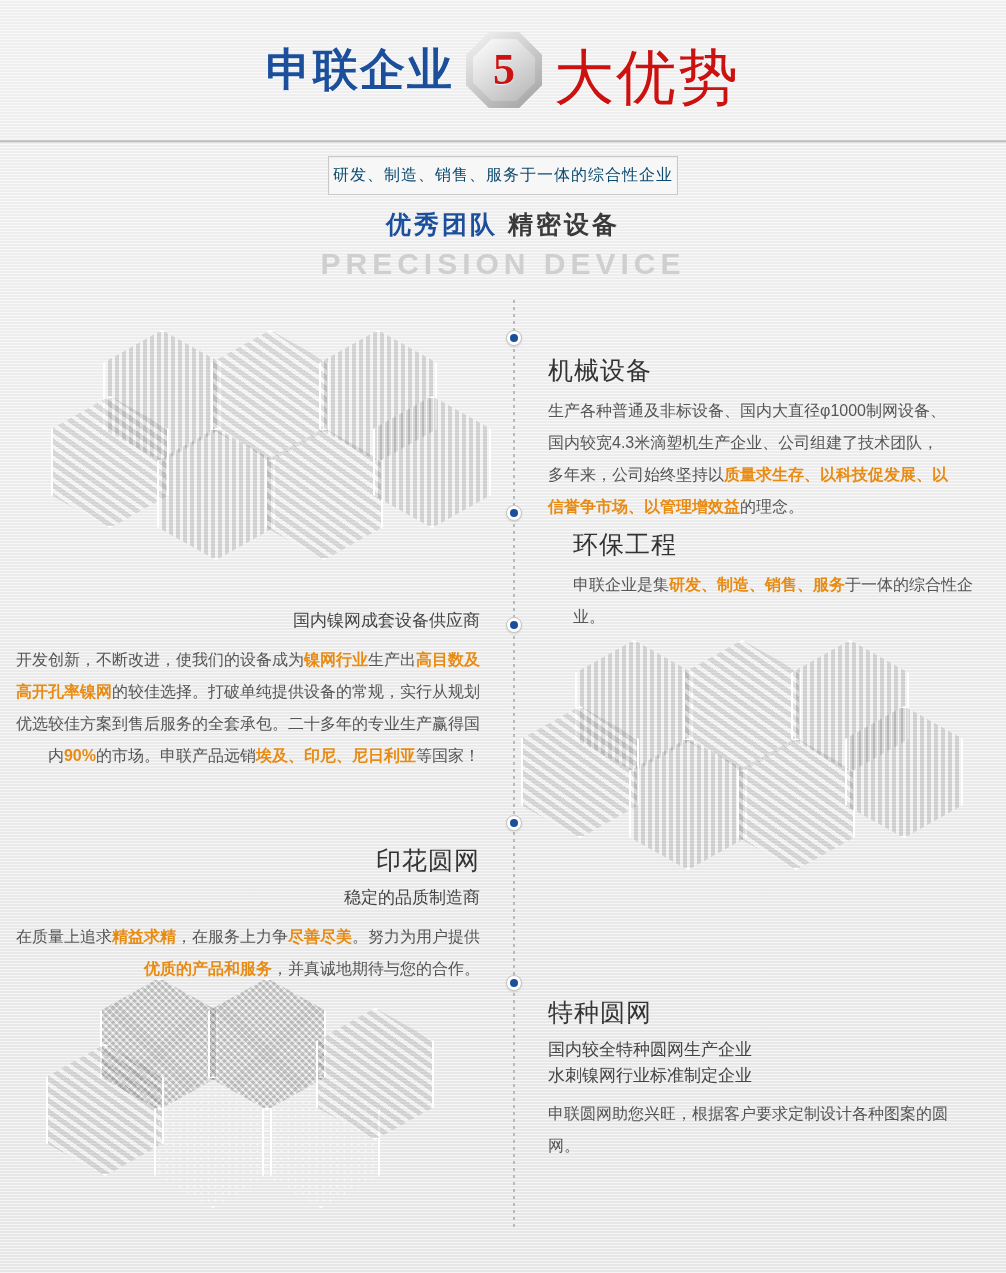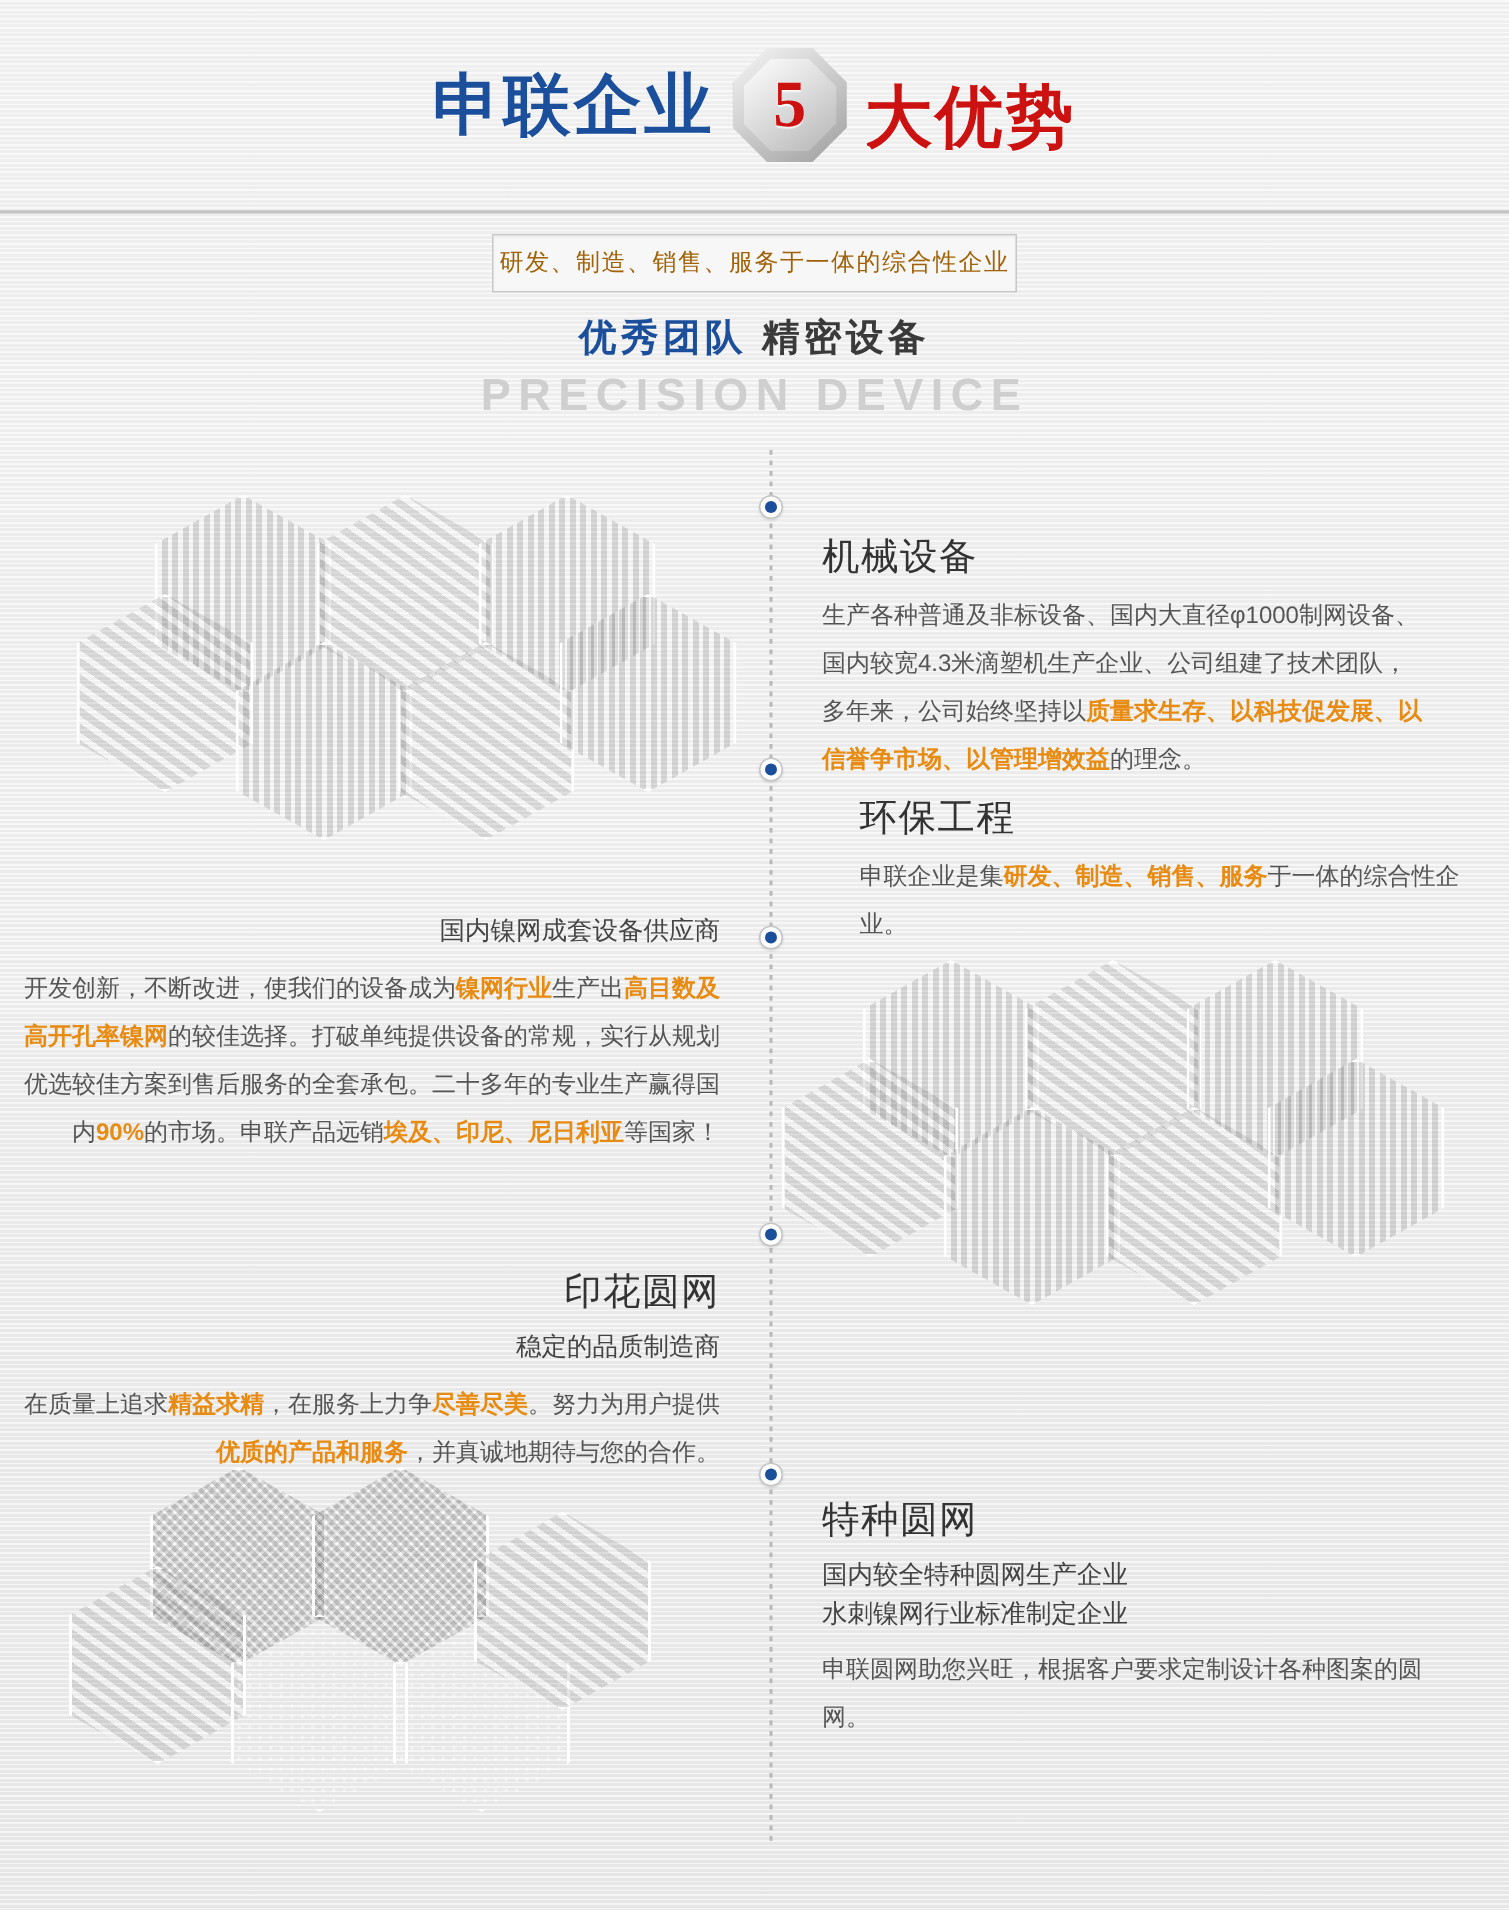--- a/index.html
+++ b/index.html
@@ -23,21 +23,21 @@
     top: 0; left: 0; width: 1006px; height: 140px;
     display: flex; align-items: center; justify-content: center;
   }
   .title-row { display: flex; align-items: center; gap: 12px; }
   .title-left {
     font-size: 45px; font-weight: bold; color: #1b4f9c;
     letter-spacing: 2px;
     text-shadow: 0 1px 0 #fff;
   }
   .title-right {
-    font-size: 45px; font-weight: bold; color: #cc1111;
+    font-size: 60px; font-weight: normal; color: #cc1111;
     letter-spacing: 2px;
     text-shadow: 0 1px 0 #fff;
     margin-top: 16px;
   }
   .badge {
     position: relative;
     width: 76px; height: 76px;
     display: flex; align-items: center; justify-content: center;
   }
   .badge .oct-outer {
@@ -63,21 +63,21 @@
     position: absolute; top: 140px; left: 0; width: 1006px; height: 3px;
     background: linear-gradient(180deg, #d3d3d3 0%, #bdbdbd 50%, #efefef 100%);
   }
 
   
   .subtitle-box {
     position: absolute; top: 156px; left: 50%; transform: translateX(-50%);
     padding: 8px 4px;
     border: 1px solid #c8c8c8;
     background: #f7f7f7;
-    font-size: 16px; color: #a16207; letter-spacing: 1px;
+    font-size: 16px; color: #0c4a6e; letter-spacing: 1px;
     box-shadow: 0 1px 2px rgba(0,0,0,0.05) inset;
   }
 
   
   .sec-head {
     position: absolute; top: 208px; left: 0; width: 1006px;
     text-align: center;
   }
   .sec-head .cn {
     font-size: 25px; font-weight: bold; color: #1b4f9c; letter-spacing: 3px;

